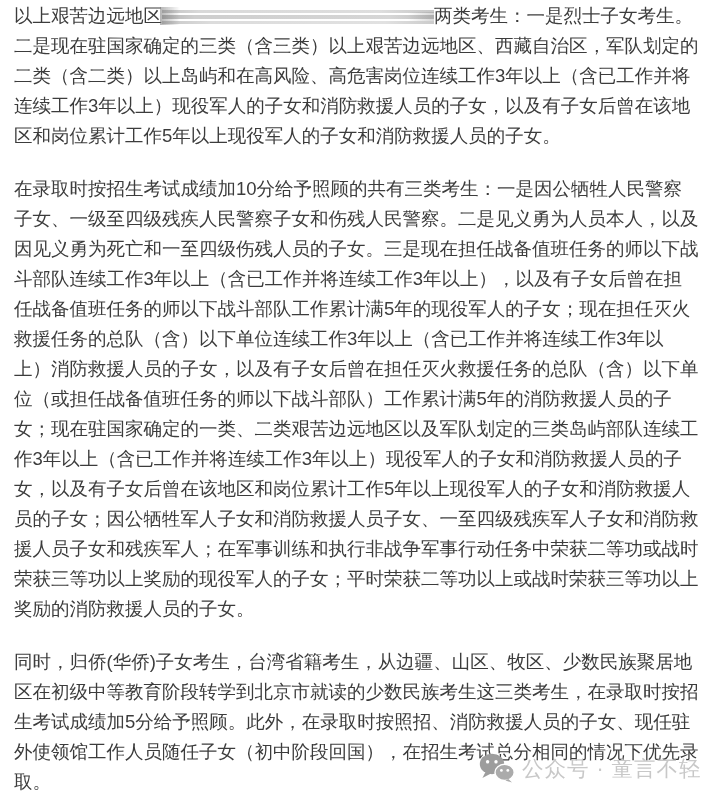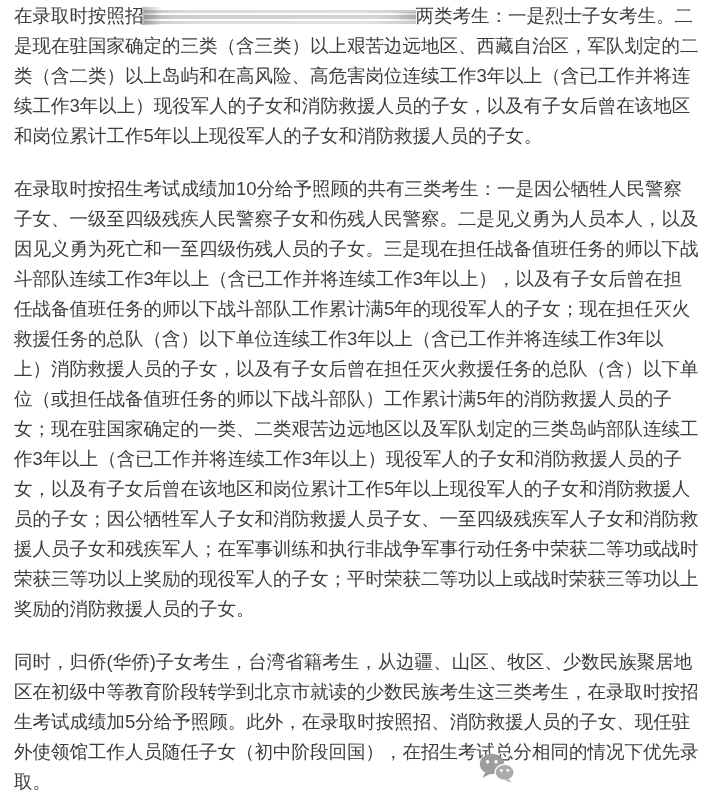--- a/index.html
+++ b/index.html
@@ -70,21 +70,21 @@
     white-space: nowrap;
   }
   .wm-icon { display: inline-flex; }
   .wm-icon svg { display: block; }
 </style>
 </head>
 <body>
 
 <main class="article">
 
-  <p class="para"><span>在录取时按照招</span><span class="smear"></span><span>两类考生：一是烈士子女考生。二是现在驻国家确定的三类（含三类）以上艰苦边远地区、西藏自治区，军队划定的二类（含二类）以上岛屿和在高风险、高危害岗位连续工作3年以上（含已工作并将连续工作3年以上）现役军人的子女和消防救援人员的子女，以及有子女后曾在该地区和岗位累计工作5年以上现役军人的子女和消防救援人员的子女。</span></p>
+  <p class="para"><span>以上艰苦边远地区</span><span class="smear"></span><span>两类考生：一是烈士子女考生。二是现在驻国家确定的三类（含三类）以上艰苦边远地区、西藏自治区，军队划定的二类（含二类）以上岛屿和在高风险、高危害岗位连续工作3年以上（含已工作并将连续工作3年以上）现役军人的子女和消防救援人员的子女，以及有子女后曾在该地区和岗位累计工作5年以上现役军人的子女和消防救援人员的子女。</span></p>
 
   <p class="para">在录取时按招生考试成绩加10分给予照顾的共有三类考生：一是因公牺牲人民警察子女、一级至四级残疾人民警察子女和伤残人民警察。二是见义勇为人员本人，以及因见义勇为死亡和一至四级伤残人员的子女。三是现在担任战备值班任务的师以下战斗部队连续工作3年以上（含已工作并将连续工作3年以上），以及有子女后曾在担任战备值班任务的师以下战斗部队工作累计满5年的现役军人的子女；现在担任灭火救援任务的总队（含）以下单位连续工作3年以上（含已工作并将连续工作3年以上）消防救援人员的子女，以及有子女后曾在担任灭火救援任务的总队（含）以下单位（或担任战备值班任务的师以下战斗部队）工作累计满5年的消防救援人员的子女；现在驻国家确定的一类、二类艰苦边远地区以及军队划定的三类岛屿部队连续工作3年以上（含已工作并将连续工作3年以上）现役军人的子女和消防救援人员的子女，以及有子女后曾在该地区和岗位累计工作5年以上现役军人的子女和消防救援人员的子女；因公牺牲军人子女和消防救援人员子女、一至四级残疾军人子女和消防救援人员子女和残疾军人；在军事训练和执行非战争军事行动任务中荣获二等功或战时荣获三等功以上奖励的现役军人的子女；平时荣获二等功以上或战时荣获三等功以上奖励的消防救援人员的子女。</p>
 
   <p class="para">同时，归侨(华侨)子女考生，台湾省籍考生，从边疆、山区、牧区、少数民族聚居地区在初级中等教育阶段转学到北京市就读的少数民族考生这三类考生，在录取时按招生考试成绩加5分给予照顾。此外，在录取时按照招、消防救援人员的子女、现任驻外使领馆工作人员随任子女（初中阶段回国），在招生考试总分相同的情况下优先录取。</p>
 
 </main>
 
 <div class="watermark">
   <span class="wm-icon">
     <svg width="36" height="30" viewBox="0 0 36 30">
@@ -93,13 +93,14 @@
         <path d="M7 18 L3.4 25 L12 20.6 Z" fill="#9d9d9d"></path>
         <circle cx="8.6" cy="8.8" r="1.7" fill="#ffffff"></circle>
         <circle cx="17" cy="8.8" r="1.7" fill="#ffffff"></circle>
         <ellipse cx="25.6" cy="19.4" rx="9.6" ry="8.1" fill="#ababab" stroke="#ffffff" stroke-width="1.4"></ellipse>
         <path d="M29.4 26 L33 29.6 L26.4 27.4 Z" fill="#ababab"></path>
         <circle cx="22.4" cy="17.4" r="1.4" fill="#ffffff"></circle>
         <circle cx="28.8" cy="17.4" r="1.4" fill="#ffffff"></circle>
       </g>
     </svg>
   </span>
+  <span>公众号 · 童言不轻</span>
 </div>
 
 </body></html>

